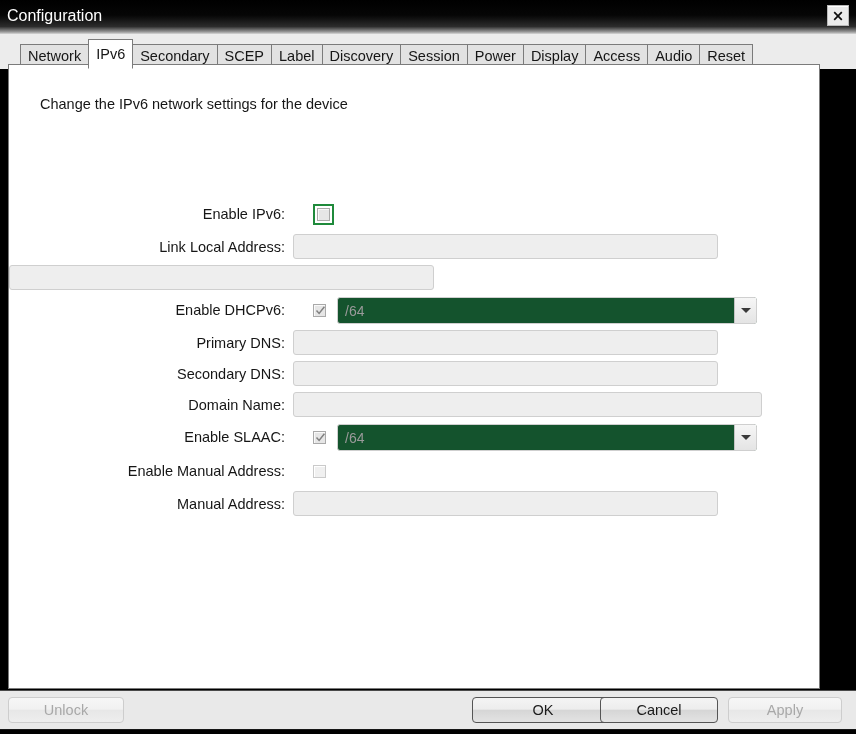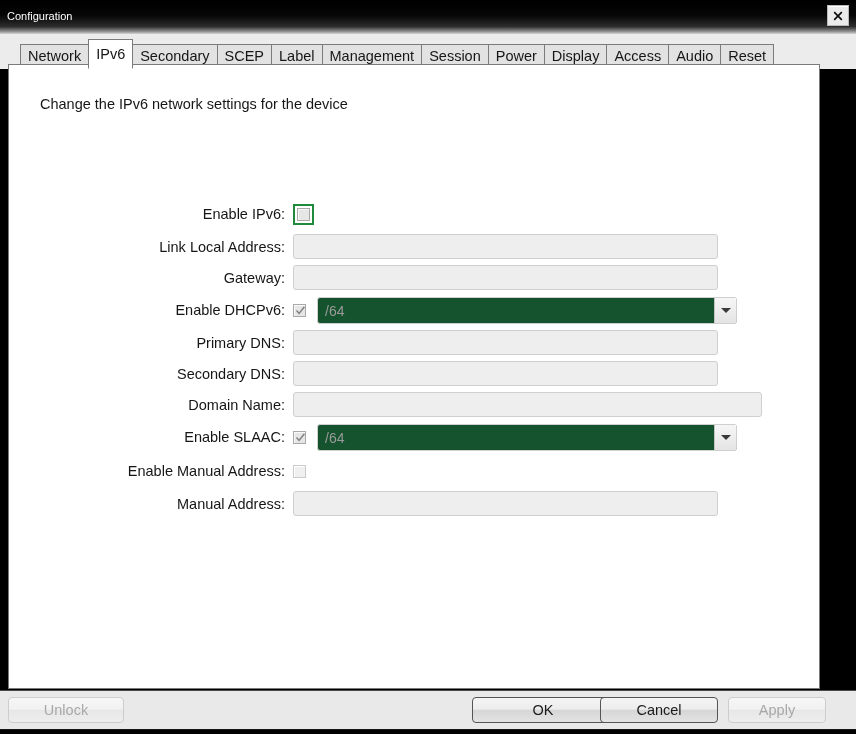--- a/index.html
+++ b/index.html
@@ -29,21 +29,21 @@
     position: absolute;
     left: 0; top: 0;
     width: 856px;
     height: 34px;
     background: linear-gradient(to bottom, #000000 0%, #060606 45%, #2c2c2c 78%, #9a9a9a 94%, #d8d8d8 100%);
   }
   .title-text {
     position: absolute;
     left: 7px;
     top: 7px;
-    font-size: 11px;
+    font-size: 16px;
     color: #ffffff;
     line-height: 18px;
     white-space: nowrap;
   }
   .close-btn {
     position: absolute;
     left: 827px;
     top: 5px;
     width: 22px;
     height: 21px;
@@ -123,21 +123,21 @@
     left: 0;
     top: 132px;
     width: 812px;
   }
   .row {
     position: relative;
     height: 31px;
     display: flex;
     align-items: center;
   }
-  .row-gap-sm { height: 34px; }
+  .row-gap-sm { height: 34px; gap: 20px; }
   .lbl {
     width: 284px;
     text-align: right;
     padding-right: 8px;
     box-sizing: border-box;
     font-size: 14.5px;
     color: #161616;
     white-space: nowrap;
   }
   .field-wrap {
@@ -273,21 +273,21 @@
   }
   .btn.disabled {
     border: 1px solid #cdcdcd;
     color: #a8a8a8;
     background: linear-gradient(to bottom, #f7f7f7 0%, #f1f1f1 46%, #e7e7e7 52%, #eeeeee 100%);
     cursor: default;
   }
   #btn-unlock { left: 8px;   top: 6px; width: 116px; }
   #btn-ok     { left: 472px; top: 6px; width: 142px; }
   #btn-cancel { left: 600px; top: 6px; width: 118px; }
-  #btn-apply  { left: 728px; top: 6px; width: 98px; }
+  #btn-apply  { left: 728px; top: 6px; width: 114px; }
 </style>
 </head>
 <body>
 
 <div class="window">
 
   <div class="titlebar">
     <div class="title-text">Configuration</div>
     <div class="close-btn">
       <svg width="12" height="12" viewBox="0 0 12 12" aria-hidden="true">
@@ -296,21 +296,21 @@
     </div>
   </div>
 
   <div class="tabstrip">
     <div class="tabs">
       <div class="tab">Network</div>
       <div class="tab active">IPv6</div>
       <div class="tab">Secondary</div>
       <div class="tab">SCEP</div>
       <div class="tab">Label</div>
-      <div class="tab">Management</div>
+      <div class="tab">Discovery</div>
       <div class="tab">Session</div>
       <div class="tab">Power</div>
       <div class="tab">Display</div>
       <div class="tab">Access</div>
       <div class="tab">Audio</div>
       <div class="tab">Reset</div>
     </div>
   </div>
 
   <div class="panel">
@@ -329,21 +329,20 @@
       </div>
 
       <div class="row">
         <div class="lbl">Link Local Address:</div>
         <div class="field-wrap">
           <input class="tinput w-std" type="text" readonly="" value="" style="">
         </div>
       </div>
 
       <div class="row">
-        <div class="lbl">Gateway:</div>
         <div class="field-wrap">
           <input class="tinput w-std" type="text" readonly="" value="" style="">
         </div>
       </div>
 
       <div class="row row-gap-sm">
         <div class="lbl">Enable DHCPv6:</div>
         <div class="field-wrap">
           <div class="cbox">
             <svg class="tick" viewBox="0 0 11 11">

